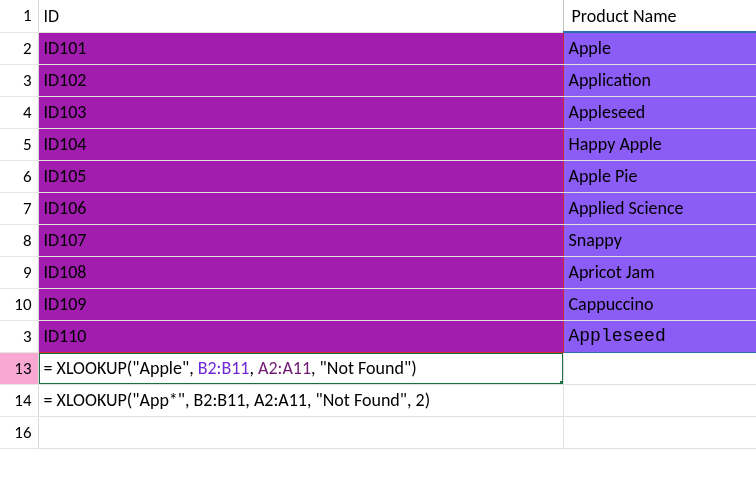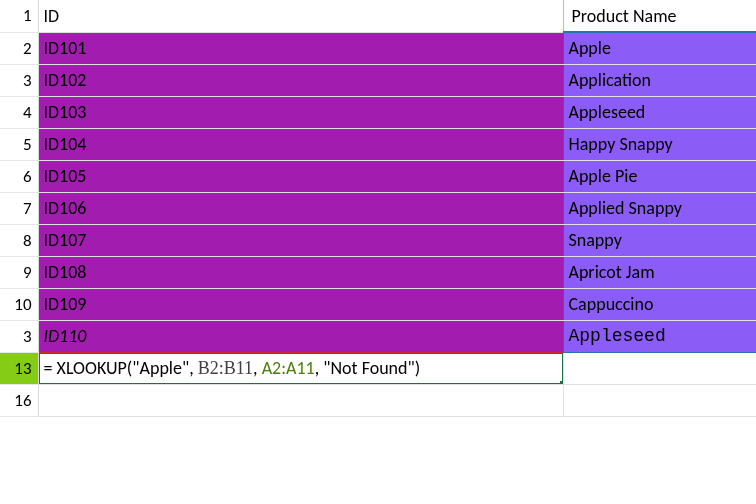--- a/index.html
+++ b/index.html
@@ -35,21 +35,21 @@
   .rowhdr {
     text-align: right;
     padding-right: 6px;
     font-size: 17px;
     background: #fff;
     color: #000;
     border-right: 1px solid #d9d9d9;
     border-bottom: 1px solid #e6e6e6;
   }
   .rowhdr.sel {
-    background: #84cc16;
+    background: #f9a8d4;
   }
   .cell {
     padding-left: 5px;
     padding-right: 4px;
     border-right: 1px solid #e0e0e0;
     border-bottom: 1px solid #e0e0e0;
   }
   .hdrA {
     border-right: 1px solid #bfbfbf;
     margin-left: 35px;
@@ -61,43 +61,43 @@
   .rngA {
     background: #a21caf;
     border-right: 1px solid #ce2a2a;
   }
   .rngB {
     background: #8b5cf6;
     margin-left: 32px;
   }
   
   .rngA.top    { border-top: 1.5px solid #ce2a2a; }
-  .rngA.bot    { border-bottom: 1.5px solid #ce2a2a; font-style: italic; }
+  .rngA.bot    { border-bottom: 1.5px solid #ce2a2a; }
   .rngB.top    { border-top: 1.5px solid #2e6fb3; }
   .rngB.bot    { border-bottom: 1.5px solid #2e6fb3; font-family: Liberation Mono, monospace; }
   
   .selcell {
     position: relative;
   }
   .selbox {
     position: absolute;
     pointer-events: none;
     border: 2px solid #1d7044;
     box-sizing: border-box;
     left: -1px; top: -1px; right: -1px; bottom: -1px;
   }
   .selhandle {
     position: absolute;
     right: -4px; bottom: -4px;
     width: 7px; height: 7px;
     background: #1d7044;
     pointer-events: none;
   }
-  .tok-blue { color: #404040; font-family: Liberation Serif, serif; }
-  .tok-red  { color: #4d7c0f; }
+  .tok-blue { color: #6d28d9; }
+  .tok-red  { color: #701a75; }
   .formula { font-size: 18px; }
 </style>
 </head>
 <body>
 
 <div class="sheet">
 <table>
   <colgroup>
     <col class="rowhdr">
         <col class="colA">
@@ -122,31 +122,31 @@
       <td class="cell rngB">Application</td>
     </tr>
     <tr>
       <td class="rowhdr">4</td>
       <td class="cell rngA">ID103</td>
       <td class="cell rngB">Appleseed</td>
     </tr>
     <tr>
       <td class="rowhdr">5</td>
       <td class="cell rngA">ID104</td>
-      <td class="cell rngB">Happy Snappy</td>
+      <td class="cell rngB">Happy Apple</td>
     </tr>
     <tr>
       <td class="rowhdr">6</td>
       <td class="cell rngA">ID105</td>
       <td class="cell rngB">Apple Pie</td>
     </tr>
     <tr>
       <td class="rowhdr">7</td>
       <td class="cell rngA">ID106</td>
-      <td class="cell rngB">Applied Snappy</td>
+      <td class="cell rngB">Applied Science</td>
     </tr>
     <tr>
       <td class="rowhdr">8</td>
       <td class="cell rngA">ID107</td>
       <td class="cell rngB">Snappy</td>
     </tr>
     <tr>
       <td class="rowhdr">9</td>
       <td class="cell rngA">ID108</td>
       <td class="cell rngB">Apricot Jam</td>
@@ -168,20 +168,25 @@
       <td class="cell selcell">
         <span class="formula">
           <span>= XLOOKUP("Apple", </span><span class="tok-blue">B2:B11</span><span>, </span><span class="tok-red">A2:A11</span><span>, "Not Found")</span>
         </span>
         <div class="selbox"></div>
         <div class="selhandle"></div>
       </td>
       <td class="cell"></td>
     </tr>
 
+    <tr>
+      <td class="rowhdr">14</td>
+      <td class="cell formula">= XLOOKUP("App*", B2:B11, A2:A11, "Not Found", 2)</td>
+      <td class="cell"></td>
+    </tr>
 
 
     <tr>
       <td class="rowhdr">16</td>
       <td class="cell"></td>
       <td class="cell"></td>
     </tr>
   </tbody>
 </table>
 </div>

